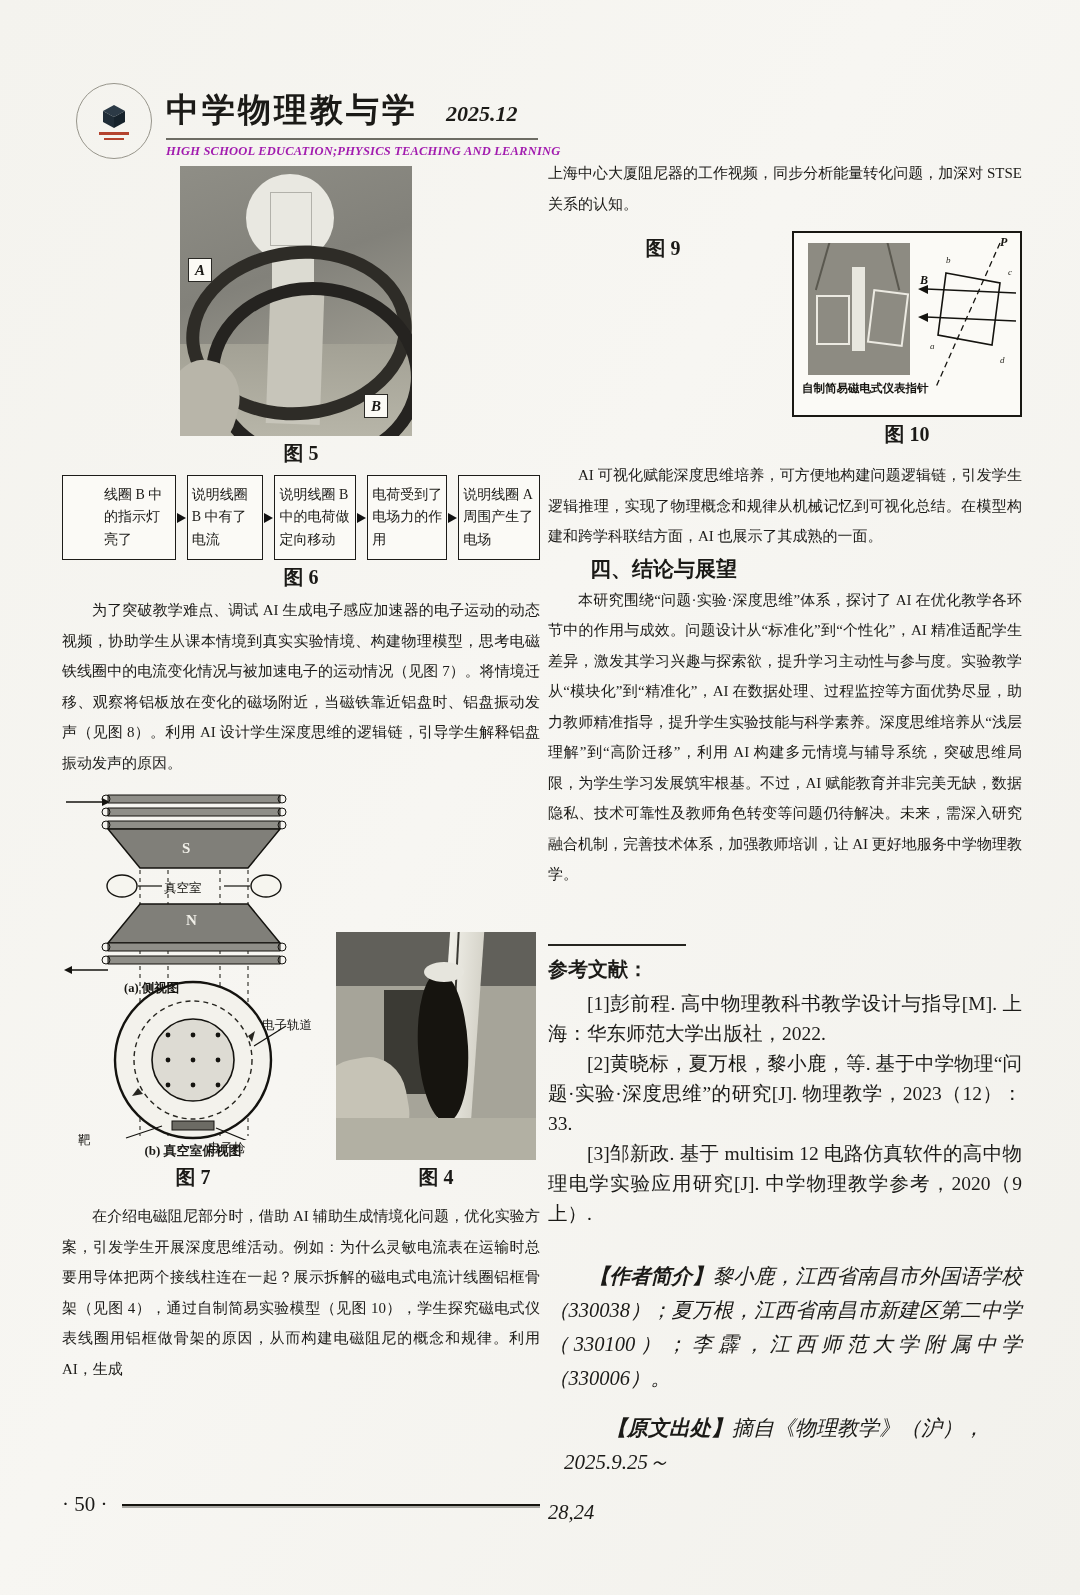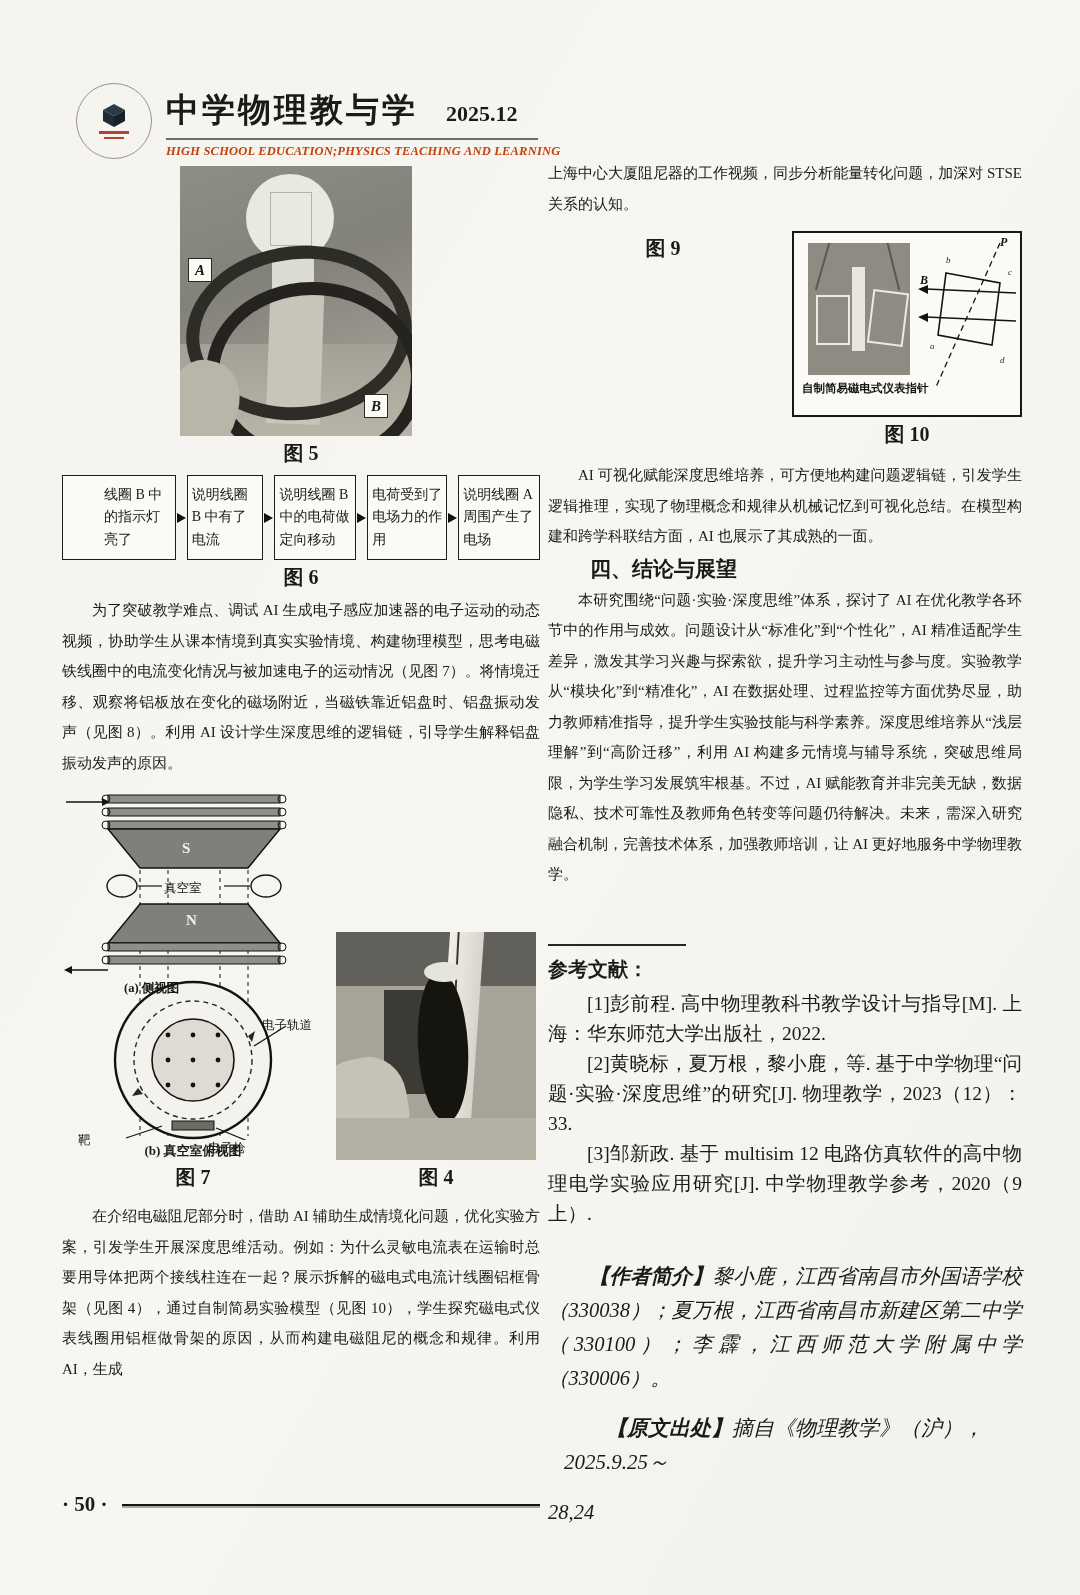--- a/index.html
+++ b/index.html
@@ -3,31 +3,31 @@
 <meta charset="utf-8">
 <style>
   html,body{margin:0;padding:0;}
   body{
     width:1080px;height:1595px;position:relative;overflow:hidden;
     background:linear-gradient(120deg,#f4f3ee 0%,#f7f6f2 45%,#f2f1ec 100%);
     font-family:"Liberation Serif","DejaVu Serif",serif;color:#1b1a17;
   }
   
   .header{position:absolute;left:76px;top:82px;width:480px;}
-  .hdr-row{display:flex;align-items:center;gap:14px;}
+  .hdr-row{display:flex;align-items:flex-end;gap:14px;}
   .logo{width:74px;height:74px;border-radius:50%;border:1.5px solid #97958b;flex-shrink:0;
         display:flex;flex-direction:column;align-items:center;justify-content:center;gap:3px;}
   .logo-red1{width:30px;height:3px;background:#b4432e;}
   .logo-red2{width:20px;height:2px;background:#b4432e;}
   .hdr-main{padding-top:6px;}
   .hdr-title-row{display:flex;align-items:baseline;gap:28px;white-space:nowrap;}
   .hdr-title{font-size:33px;font-weight:bold;letter-spacing:3px;}
-  .hdr-issue{font-size:22px;font-weight:bold;}
+  .hdr-issue{font-size:22px;font-weight:bold;font-style:italic;}
   .hdr-line{border-top:2px solid #6d6c64;margin:5px 0 4px;width:372px;}
-  .hdr-sub{font-size:12.5px;font-weight:bold;font-style:italic;color:#c2410c;letter-spacing:0.2px;white-space:nowrap;}
+  .hdr-sub{font-size:12.5px;font-weight:bold;font-style:italic;color:#a21caf;letter-spacing:0.2px;white-space:nowrap;}
   
   .col-left{position:absolute;left:62px;top:166px;width:478px;}
   .col-right{position:absolute;left:548px;top:158px;width:474px;}
   .para{font-size:15px;line-height:30.5px;text-align:justify;text-indent:2em;margin:0;}
   .noindent{text-indent:0;}
   .figcap{text-align:center;font-weight:bold;font-size:20px;margin:4px 0 4px;}
   
   .fig5{width:232px;height:270px;margin:0 0 0 118px;position:relative;overflow:hidden;
         background:linear-gradient(160deg,#8f8e86 0%,#82817a 40%,#9a988e 72%,#8d8b81 100%);}
   .f5-floor{position:absolute;left:0;bottom:0;width:100%;height:92px;background:linear-gradient(#a3a195,#b7b5a8);}
@@ -104,21 +104,21 @@
   .h4{font-weight:bold;font-size:21px;line-height:31px;text-indent:2em;margin:2px 0 0;}
   .refdiv{width:138px;border-top:2px solid #262520;margin:54px 0 10px;}
   .refhead{font-weight:bold;font-size:20px;margin:0 0 6px;}
   .ref{font-size:19.5px;line-height:30px;text-indent:2em;text-align:justify;margin:0;}
   .authors{margin:30px 0 0;font-style:italic;font-size:20.5px;line-height:34px;text-indent:2em;text-align:justify;}
   .tag{font-weight:bold;}
   .source{margin:16px;font-style:italic;font-size:21px;line-height:34px;text-indent:2em;}
   .cont{margin:0;font-style:italic;font-size:20.5px;line-height:34px;}
   
   .footer{position:absolute;left:62px;top:1492px;width:478px;display:flex;align-items:center;gap:14px;}
-  .pageno{font-weight:bold;font-size:21px;white-space:nowrap;}
+  .pageno{font-weight:normal;font-size:21px;white-space:nowrap;}
   .footline{flex:1;height:2px;background:#15140f;box-shadow:0 2px 0 rgba(21,20,15,.35);}
   svg{display:block;}
 </style>
 </head>
 <body>
 
 <div class="header">
   <div class="hdr-row">
     <div class="logo">
       <svg width="26" height="26" viewBox="0 0 26 26">

